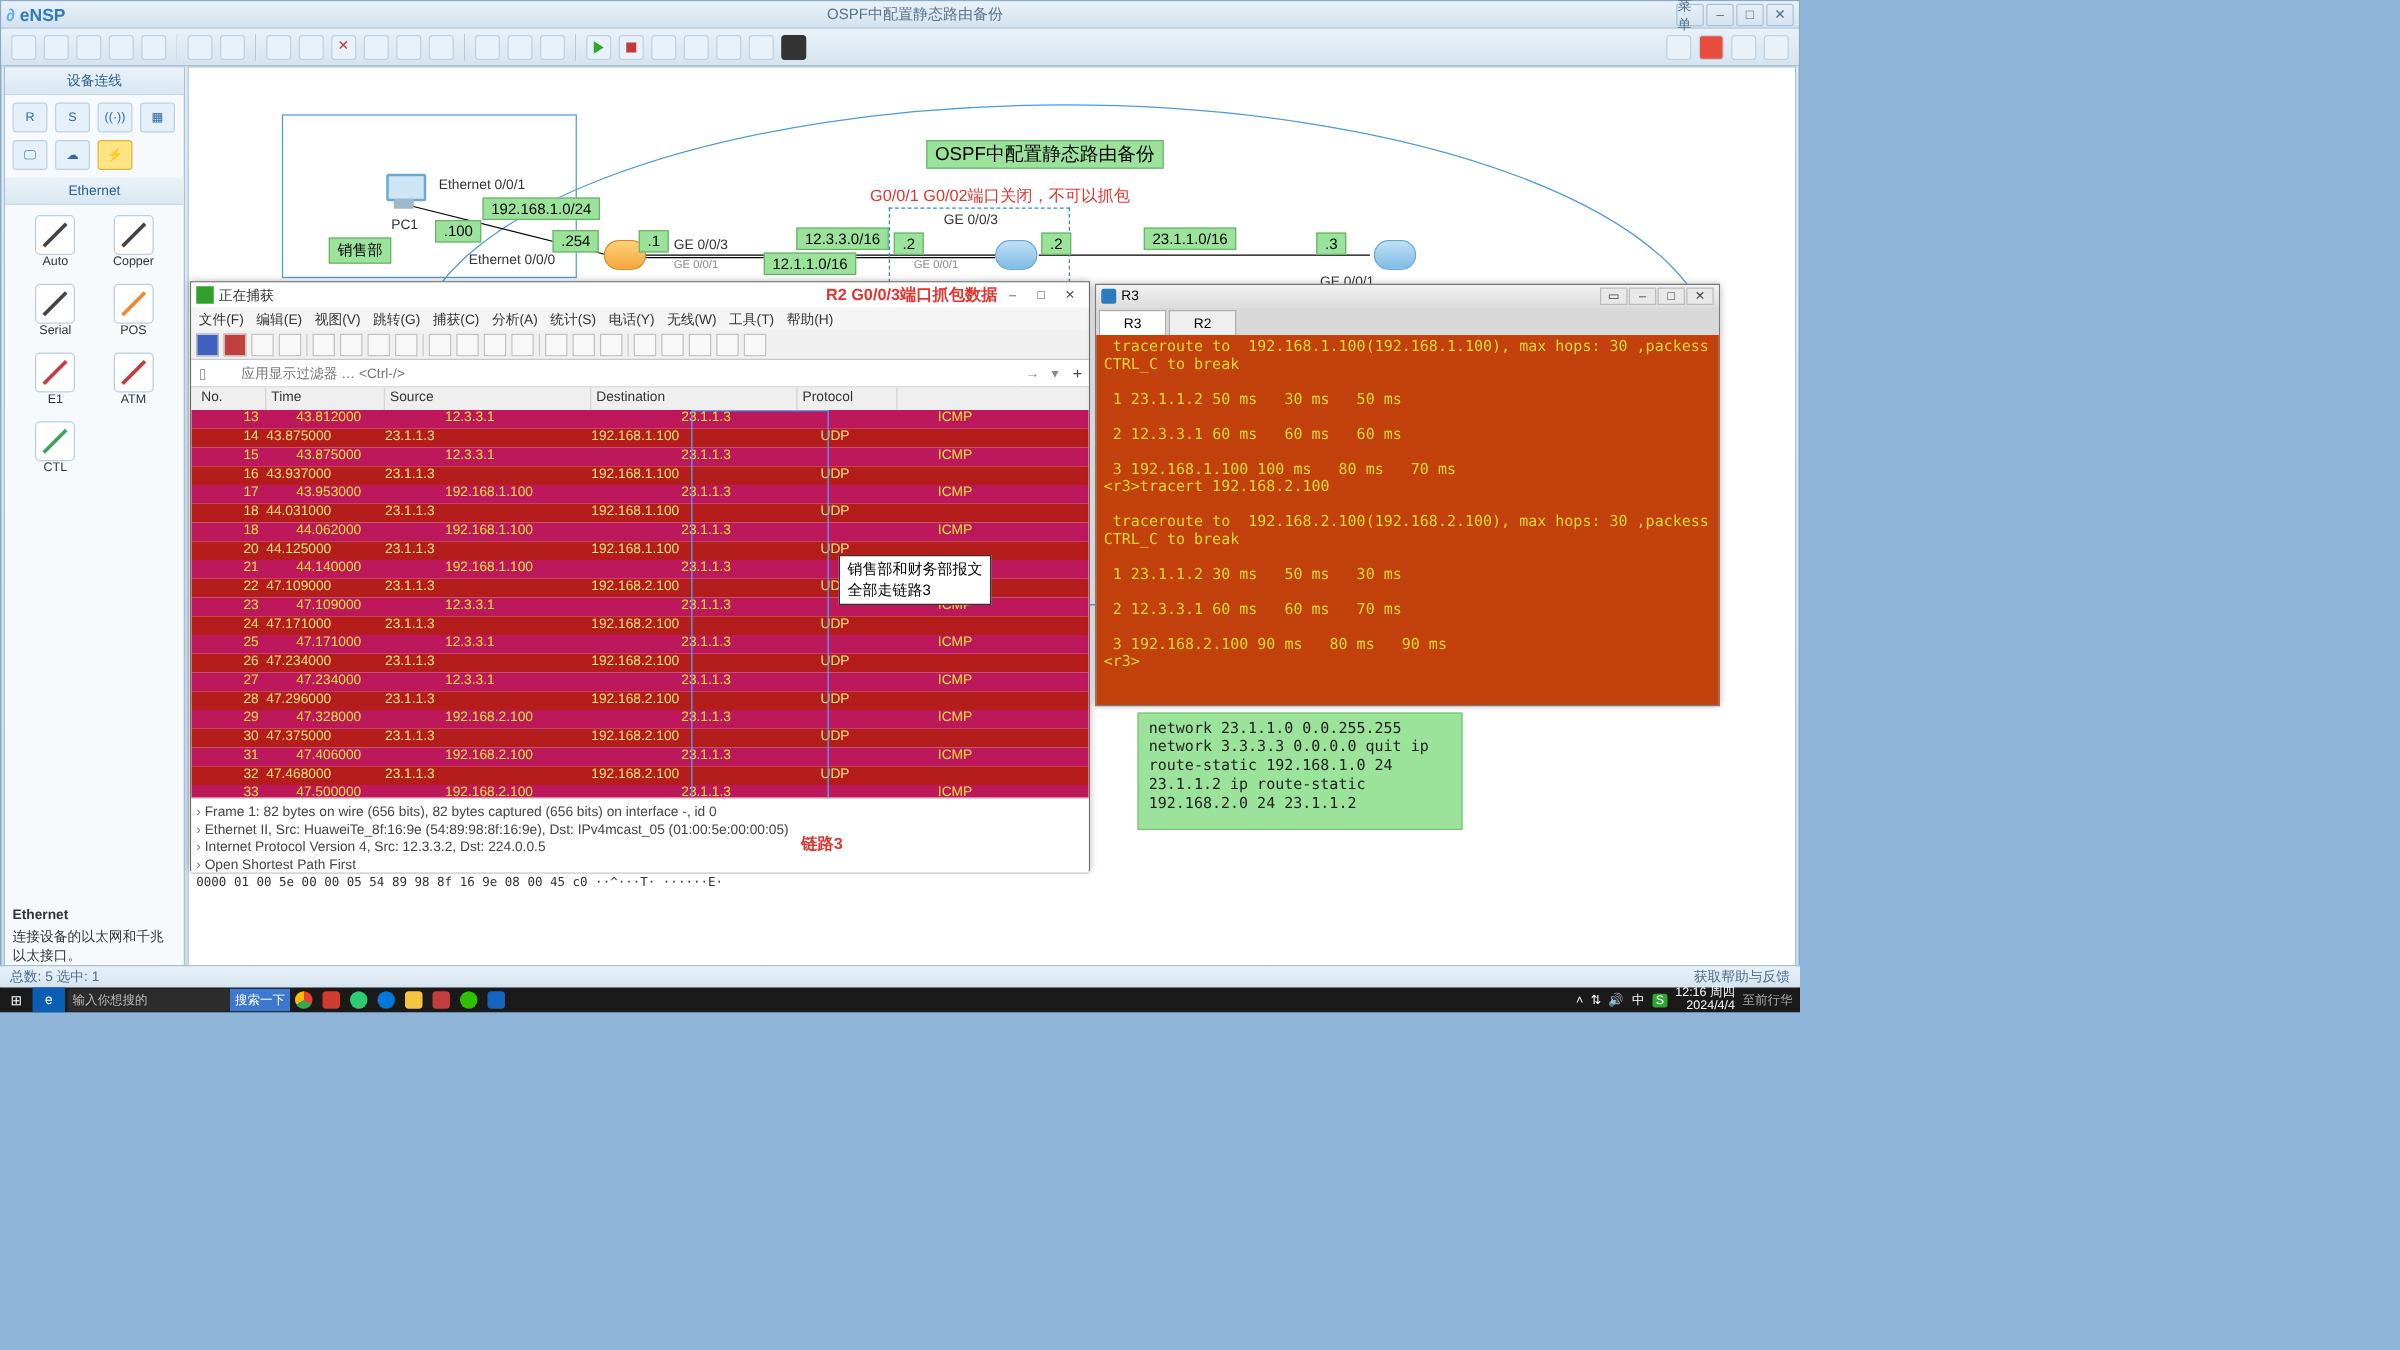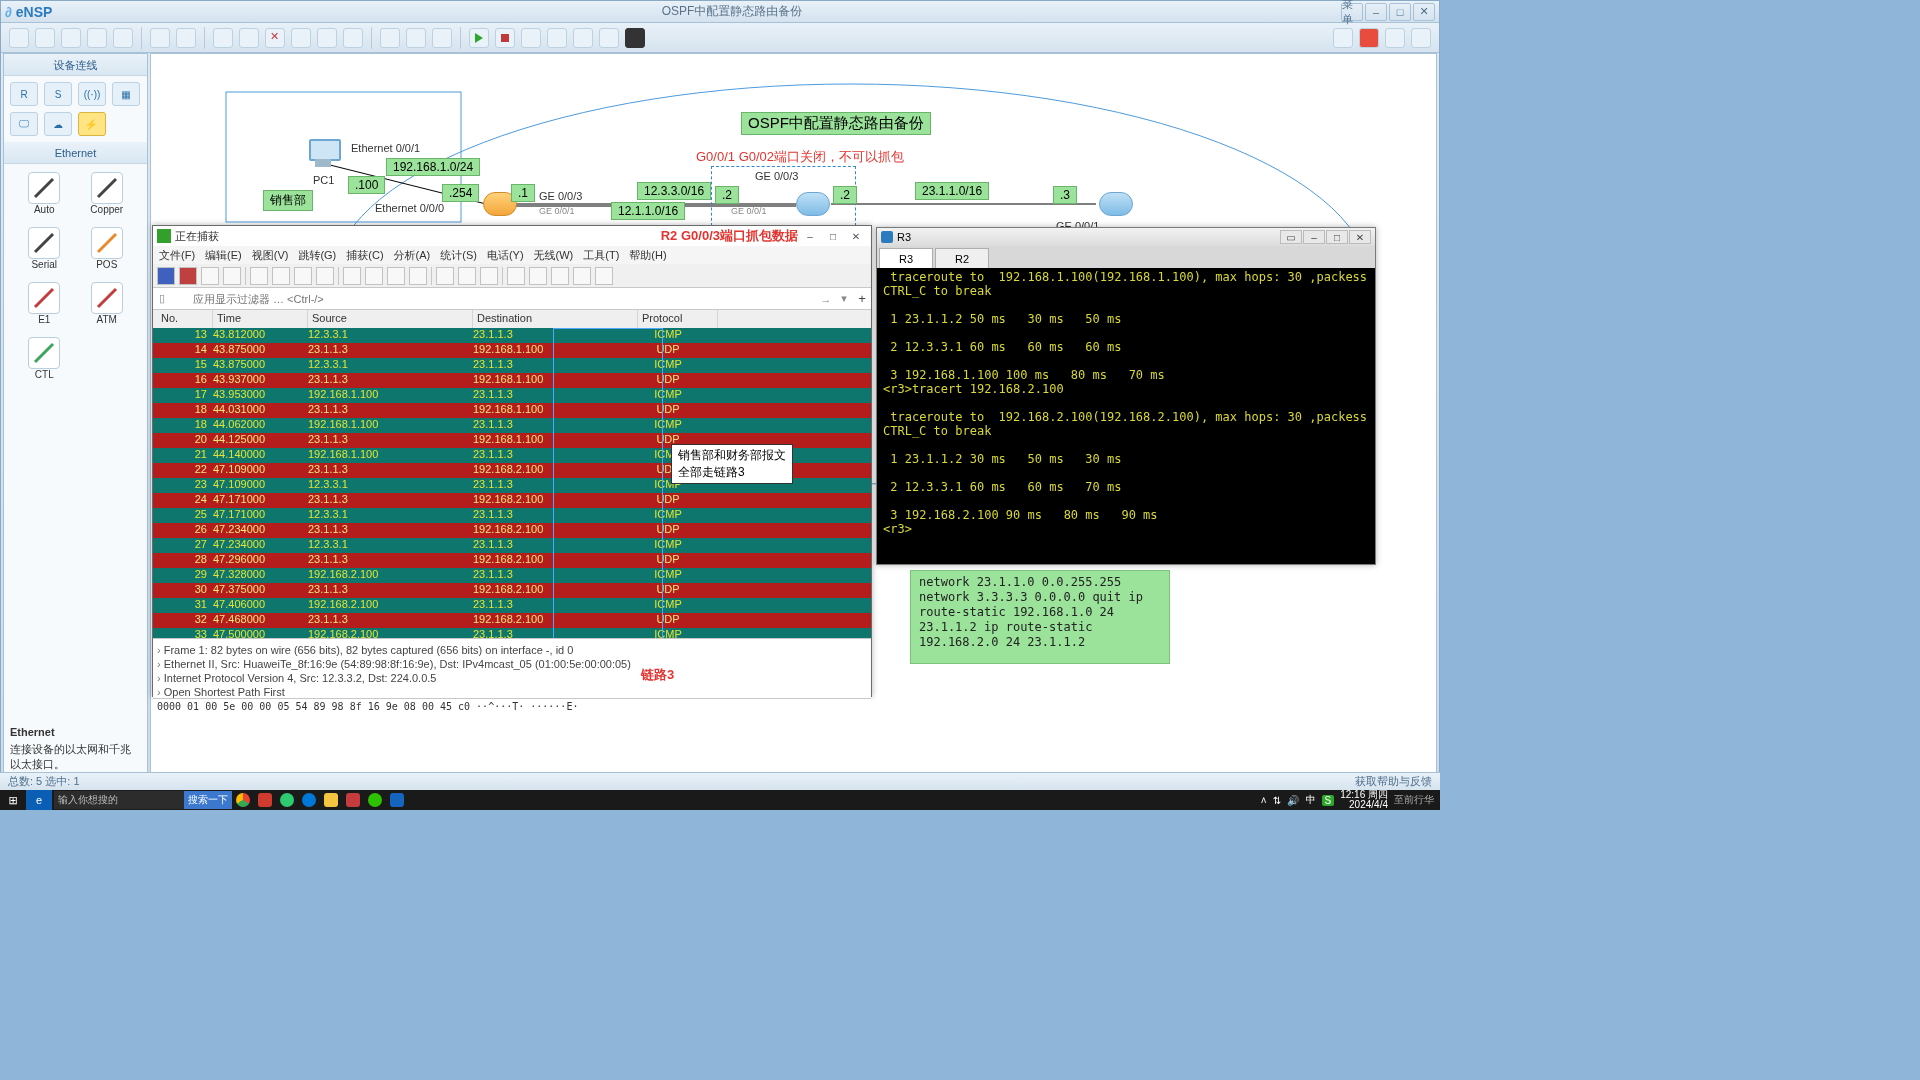--- a/index.html
+++ b/index.html
@@ -61,21 +61,21 @@
 .wstb.red{background:#C04040;}
 .wstb.blue{background:#4060C0;}
 #ws-filter{height:22px;display:flex;align-items:center;background:#fff;border-bottom:1px solid #C8C8C8;}
 #ws-filter input{flex:1;border:none;height:20px;padding:0 22px;font-size:11px;color:#888;outline:none;}
 #ws-filter .ic{width:18px;text-align:center;color:#888;}
 #ws-filter .plus{width:18px;text-align:center;color:#444;font-size:13px;}
 #ws-head{height:18px;background:#EFEFEF;display:flex;font-size:11px;color:#333;padding-left:4px;}
 #ws-head span{border-right:1px solid #D4D4D4;padding:2px 4px;}
 #ws-list{height:310px;overflow-y:hidden;overflow-x:auto;background:#fff;font-family:Consolas,monospace;font-size:11px;position:relative;}
 .pk{height:15px;display:flex;white-space:pre;}
-.pk.black{background:#0f766e;color:#E4E432;}
+.pk.black{background:#be185d;color:#E4E432;gap:24px;}
 .pk.red{background:#B51D1D;color:#F3E47A;}
 .pk span{display:inline-block;}
 .c-no{width:60px;text-align:right;padding-right:6px;}
 .c-tm{width:95px;}
 .c-sr{width:165px;}
 .c-ds{width:165px;}
 .c-pr{width:60px;text-align:center;}
 .sel-rect{position:absolute;border:1px solid #4DA7FF;pointer-events:none;}
 .topo-callout{position:absolute;background:#fff;border:1px solid #333;padding:2px 6px;font-size:12px;}
 
@@ -85,21 +85,21 @@
 
 
 #r3{position:absolute;left:876px;top:227px;width:500px;height:338px;background:#ECECEC;border:1px solid #7A7A7A;box-shadow:0 0 6px rgba(0,0,0,.3);}
 #r3-title{height:18px;background:linear-gradient(#F2F2F2,#DCDCDC);display:flex;align-items:center;padding:0 4px;font-size:11px;}
 #r3-title .ic{width:12px;height:12px;background:#2B7BBE;margin-right:4px;border-radius:2px;}
 #r3-title .t{flex:1;}
 #r3-title .wb{width:22px;height:14px;margin-left:1px;display:flex;align-items:center;justify-content:center;font-size:10px;color:#444;background:#E8E8E8;border:1px solid #BBB;}
 #r3-tabs{height:22px;background:#D8D8D8;display:flex;padding:2px 2px 0 2px;gap:2px;}
 .r3tab{width:54px;height:20px;background:#EFEFEF;border:1px solid #AEAEAE;border-bottom:none;display:flex;align-items:center;justify-content:center;font-size:11px;}
 .r3tab.act{background:#fff;}
-#r3-term{position:absolute;top:40px;left:0;right:0;bottom:0;background:#000000;color:#D8D836;font-family:Consolas,monospace;font-size:12px;padding:2px 6px;overflow:hidden;line-height:14px;white-space:pre-wrap;}
+#r3-term{position:absolute;top:40px;left:0;right:0;bottom:0;background:#c2410c;color:#D8D836;font-family:Consolas,monospace;font-size:12px;padding:2px 6px;overflow:hidden;line-height:14px;white-space:pre-wrap;}
 
 
 #cfg{position:absolute;left:910px;top:570px;width:260px;height:94px;background:#9BE29B;border:1px solid #7AC47A;padding:4px 8px;font-family:Consolas,monospace;font-size:12px;color:#222;line-height:15px;}
 
 
 #status{position:absolute;left:0;right:0;bottom:20px;height:18px;background:linear-gradient(#E9F1F8,#D6E4EF);border-top:1px solid #A9C1D7;display:flex;align-items:center;padding:0 8px;font-size:11px;color:#4E6F8C;}
 #status .r{margin-left:auto;}
 
 
 #taskbar{position:absolute;left:0;right:0;bottom:0;height:20px;background:#1A1A1A;display:flex;align-items:center;}

